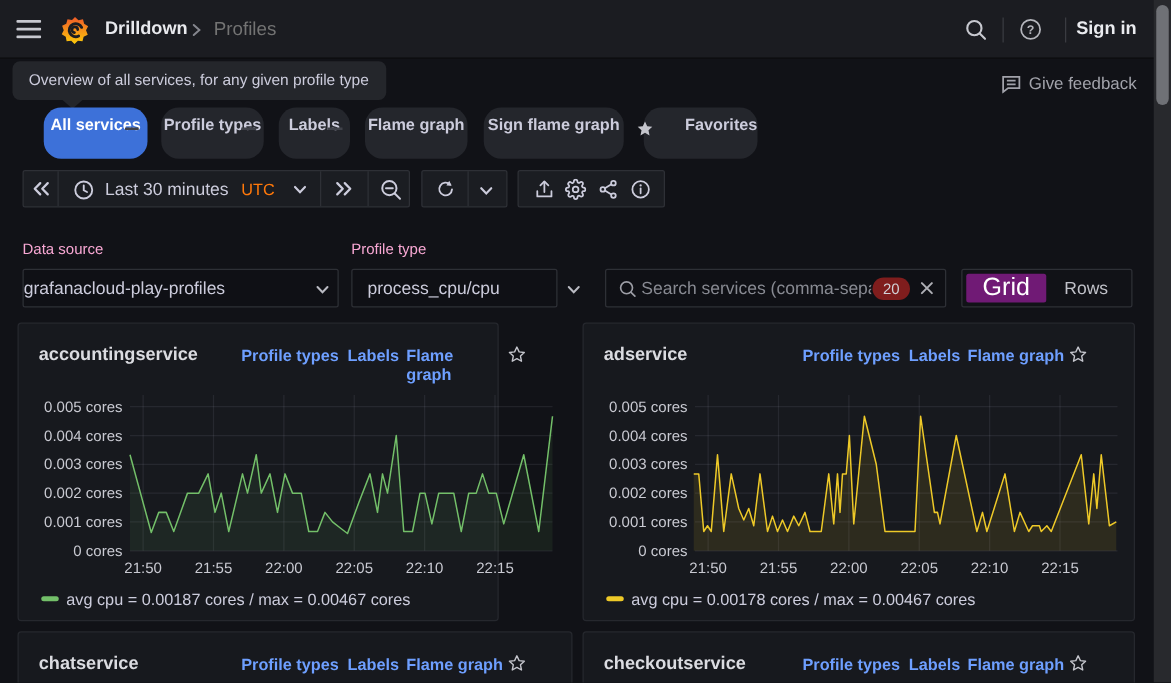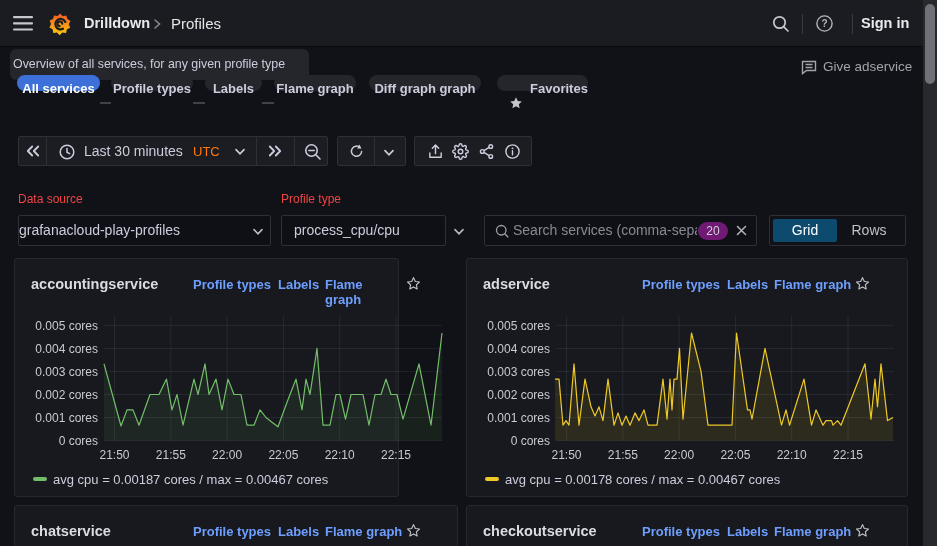--- a/index.html
+++ b/index.html
@@ -2,43 +2,43 @@
 <html><head>
 <meta charset="utf-8">
 <style>
 * { margin:0; padding:0; box-sizing:border-box; }
 html,body { width:937px; height:546px; overflow:hidden; background:#111217; font-family:"Liberation Sans", sans-serif; }
 .abs { position:absolute; }
 #page { position:relative; width:937px; height:546px; }
 
 #header { position:absolute; left:0; top:0; width:937px; height:47px; background:#1b1c21; border-bottom:1px solid #0a0a0d; }
 .crumb1 { position:absolute; left:84px; top:0; height:47px; line-height:47px; color:#e8e9ed; font-size:14.5px; font-weight:bold; }
-.crumb2 { position:absolute; left:171px; top:0; height:47px; line-height:47px; color:#e5e5e5; font-size:15px; }
+.crumb2 { position:absolute; left:171px; top:0; height:47px; line-height:47px; color:#737373; font-size:15px; }
 .hdr-divider { position:absolute; top:14px; width:1px; height:20px; background:#3a3b41; }
 .signin { position:absolute; left:861px; top:0; height:47px; line-height:47px; color:#eaebef; font-size:14.5px; font-weight:bold; }
 
-#tooltip { position:absolute; left:10px; top:49px; width:299px; height:31px; background:#24262b; border-radius:6px; color:#ccccdc; font-size:12.4px; line-height:31px; padding-left:3px; white-space:nowrap; overflow:hidden; }
+#tooltip { position:absolute; left:10px; top:49px; width:299px; height:31px; background:#24262b; border-radius:6px; color:#ccccdc; font-size:12.4px; line-height:31px; padding-left:13px; white-space:nowrap; overflow:hidden; }
 #tooltip-caret { position:absolute; left:50px; top:80px; width:0; height:0; border-left:8px solid transparent; border-right:8px solid transparent; border-top:7px solid #24262b; }
 
 #feedback { position:absolute; left:801px; top:56px; width:130px; height:24px; color:#a2a3ab; font-size:13.5px; white-space:nowrap; }
 #feedback span { position:absolute; left:22px; top:3px; }
 
-.pill { position:absolute; top:75px; height:16px; border-radius:14px; background:#24262c; color:#ccccdc; font-size:13px; font-weight:600; text-align:center; line-height:28px; }
+.pill { position:absolute; top:86px; height:41px; border-radius:14px; background:#24262c; color:#ccccdc; font-size:13px; font-weight:600; text-align:center; line-height:28px;margin-left:18px; }
 .pill.sel { background:#3d71d9; color:#ffffff; }
 .dash { position:absolute; top:102px; height:2px; background:#40424a; }
 
 .tbgroup { position:absolute; top:136px; height:30px; background:#1b1d22; border:1px solid #2e3036; border-radius:2px; }
 .tbdiv { position:absolute; top:0; width:1px; height:28px; background:#2e3036; }
 .tbtext { color:#ccccdc; font-size:14px; font-weight:500; }
 
-.formlabel { position:absolute; top:192px; color:#ef4444; font-size:12px; font-weight:500; }
+.formlabel { position:absolute; top:192px; color:#f9a8d4; font-size:12px; font-weight:500; }
 .input { position:absolute; top:215px; height:31px; background:#0f1015; border:1px solid #2e3036; border-radius:2px; color:#ccccdc; font-size:14px; line-height:29px; }
 
 #toggle { position:absolute; left:769px; top:215px; width:137px; height:31px; background:#111217; border:1px solid #2e3036; border-radius:2px; }
-#toggle .opt1 { position:absolute; left:3px; top:3px; width:64px; height:23px; background:#0c4a6e; border-radius:2px; color:#ffffff; font-size:14px; font-weight:500; text-align:center; line-height:23px; }
+#toggle .opt1 { position:absolute; left:3px; top:3px; width:64px; height:23px; background:#701a75; border-radius:2px; color:#ffffff; font-size:20px; font-weight:500; text-align:center; line-height:23px; }
 #toggle .opt2 { position:absolute; left:67px; top:3px; width:64px; height:23px; color:#c0c1c8; font-size:14px; font-weight:500; text-align:center; line-height:23px; }
 
 .panel { position:absolute; background:#17191e; border:1px solid #26282e; border-radius:3px; }
 .ptitle { position:absolute; left:16px; top:17px; color:#dbdce1; font-size:14.5px; font-weight:bold; }
 .plink { position:absolute; top:18px; color:#6e9fff; font-size:13px; font-weight:600; }
 .legend { position:absolute; left:18px; top:213px; width:400px; height:18px;text-align:center; }
 .legend .dash-s { position:absolute; left:0; top:5px; width:14px; height:4px; border-radius:2px; }
 .legend .ltext { position:absolute; left:20px; top:0; color:#ccccdc; font-size:13px; line-height:15px; }
 
 #sb-track { position:absolute; left:923px; top:0; width:14px; height:546px; background:#28292d; }
@@ -88,31 +88,31 @@
 </div>
 
 <div id="tooltip">Overview of all services, for any given profile type</div>
 <div id="tooltip-caret"></div>
 
 <div id="feedback">
   <svg class="icon" style="left:0;top:3px" width="16" height="16" viewBox="0 0 16 16">
         <path fill="none" stroke="#a2a3ab" stroke-width="1.4" d="M1.5 2.5 h13 v9 h-9 l-4 3 z"></path>
         <path stroke="#a2a3ab" stroke-width="1.3" d="M4.5 5.5 h7 M4.5 8.5 h7"></path>
       </svg>
-  <span>Give adservice</span>
+  <span>Give feedback</span>
 </div>
 
 <div class="pill sel" style="left:17px;width:83px">All services</div>
 <div class="dash" style="left:100px;width:11px"></div>
 <div class="pill" style="left:111px;width:82px">Profile types</div>
 <div class="dash" style="left:193px;width:12px"></div>
 <div class="pill" style="left:205px;width:57px">Labels</div>
 <div class="dash" style="left:262px;width:12px"></div>
 <div class="pill" style="left:274px;width:82px">Flame graph</div>
-<div class="pill" style="left:369px;width:112px">Diff graph graph</div>
+<div class="pill" style="left:369px;width:112px">Sign flame graph</div>
 <div class="pill" style="left:497px;width:91px;padding-left:33px;text-align:center">Favorites</div>
 <svg class="icon" style="left:509px;top:96px" width="14" height="14" viewBox="0 0 24 24">
       <path fill="#c4c5cc" d="M12 2 l3 6.5 7 .8 -5.2 4.8 1.4 7 -6.2-3.5 -6.2 3.5 1.4-7 -5.2-4.8 7-.8 z"></path>
     </svg>
 
 <div class="tbgroup" style="left:18px;width:310px">
   <div class="tbdiv" style="left:27px"></div>
   <div class="tbdiv" style="left:237px"></div>
   <div class="tbdiv" style="left:275px"></div>
   <svg class="icon" style="left:7px;top:8px" width="14" height="12" viewBox="0 0 14 12">
@@ -192,21 +192,21 @@
   <svg class="icon" style="left:171px;top:12px" width="12" height="8" viewBox="0 0 12 8">
         <path fill="none" stroke="#babbc3" stroke-width="1.6" stroke-linecap="round" d="M2 1.6 L6 5.8 L10 1.6"></path>
       </svg>
 </div>
 <div class="input" style="left:484px;width:273px">
   <svg class="icon" style="left:10px;top:8px" width="15" height="15" viewBox="0 0 18 18">
         <circle cx="7.5" cy="7.5" r="5.7" fill="none" stroke="#9d9ea6" stroke-width="1.6"></circle>
         <path d="M11.8 11.8 L15.5 15.5" stroke="#9d9ea6" stroke-width="1.6" stroke-linecap="round"></path>
       </svg>
   <div class="abs" style="left:28px;top:0;width:184px;overflow:hidden;white-space:nowrap;color:#888a92;font-size:14px;line-height:29px">Search services (comma-separated)</div>
-  <div class="abs" style="left:213px;top:6px;width:30px;height:18px;background:#701a75;border-radius:9px;color:#d2d3d9;font-size:12px;font-weight:500;text-align:center;line-height:18px">20</div>
+  <div class="abs" style="left:213px;top:6px;width:30px;height:18px;background:#7f1d1d;border-radius:9px;color:#d2d3d9;font-size:12px;font-weight:500;text-align:center;line-height:18px">20</div>
   <svg class="icon" style="left:251px;top:9px" width="11" height="11" viewBox="0 0 11 11">
         <path stroke="#aeafb5" stroke-width="1.6" stroke-linecap="round" d="M1.5 1.5 L9.5 9.5 M9.5 1.5 L1.5 9.5"></path>
       </svg>
 </div>
 <div id="toggle">
       <div class="opt1">Grid</div>
       <div class="opt2">Rows</div>
     </div>
 
 <div class="panel" id="p1" style="left:14px;top:258px;width:385px;height:239px">

